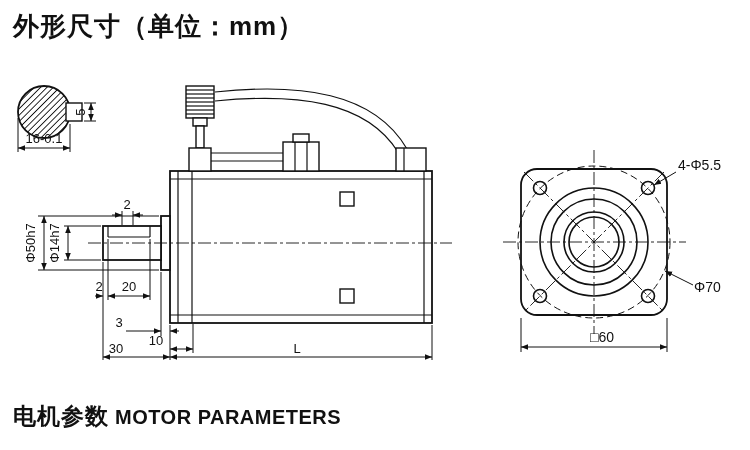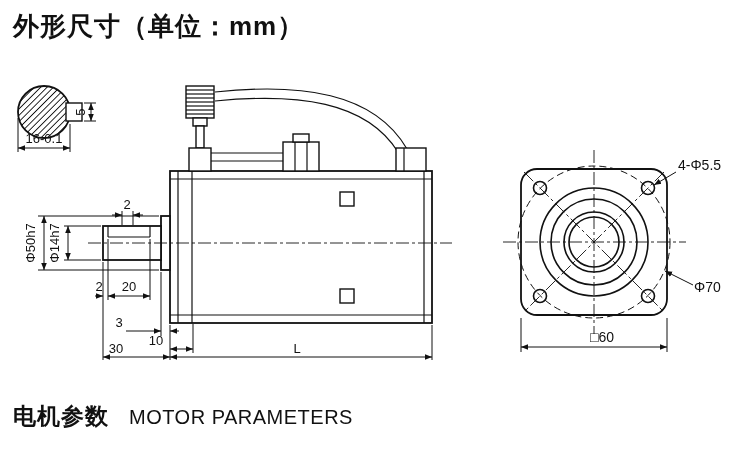--- a/index.html
+++ b/index.html
@@ -1,23 +1,23 @@
 <!DOCTYPE html>
 <html><head>
 <meta charset="utf-8">
 <style>
   html,body{margin:0;padding:0;}
   body{width:750px;height:450px;background:#ffffff;position:relative;overflow:hidden;
        font-family:"Liberation Sans",sans-serif;color:#111;}
   .hdr{position:absolute;left:13px;top:9px;display:flex;align-items:flex-end;gap:6px;white-space:nowrap;}
   .hdr .cn{font-size:26px;font-weight:bold;letter-spacing:1px;}
   .hdr .en{font-size:20px;font-weight:bold;}
-  .ftr{position:absolute;left:13px;top:401px;display:flex;align-items:baseline;gap:20px;white-space:nowrap;}
+  .ftr{position:absolute;left:13px;top:401px;display:flex;align-items:baseline;gap:6px;white-space:nowrap;}
   .ftr .cn{font-size:23px;font-weight:bold;letter-spacing:1px;}
-  .ftr .en{font-size:20px;font-weight:normal;letter-spacing:.5px;}
+  .ftr .en{font-size:20px;font-weight:bold;letter-spacing:.5px;}
   svg{position:absolute;left:0;top:0;}
   .ol{fill:#fff;stroke:#111;stroke-width:1.8;}
   .ol2{fill:#fff;stroke:#111;stroke-width:1.4;}
   .ln{stroke:#111;stroke-width:1.2;fill:none;}
   .c2{fill:none;stroke:#111;stroke-width:1.6;}
   .dim{stroke:#111;stroke-width:1;fill:none;}
   .cl{stroke:#111;stroke-width:.9;fill:none;stroke-dasharray:13 3 3 3;}
   .dash{stroke:#111;stroke-width:1;fill:none;stroke-dasharray:7 4;}
   .t{font-size:13px;fill:#111;}
   .t2{font-size:14px;fill:#111;}

